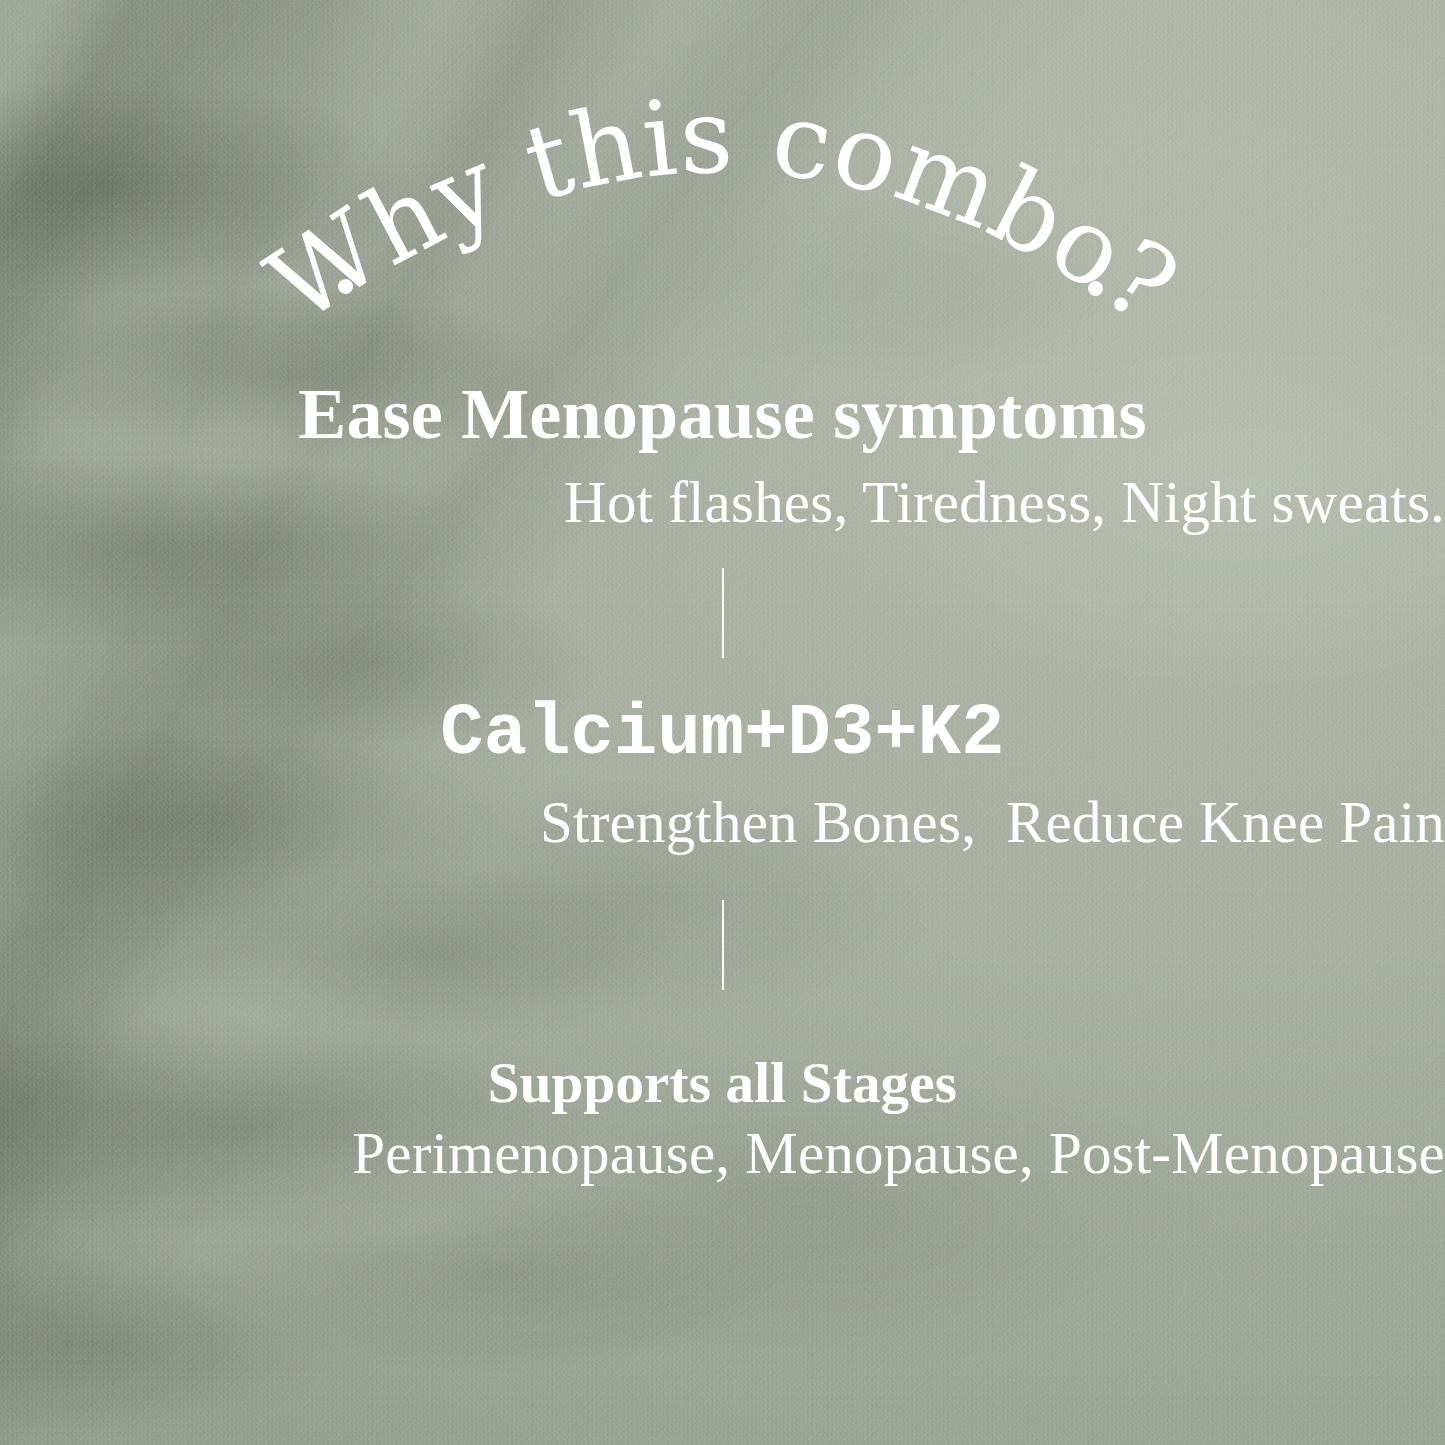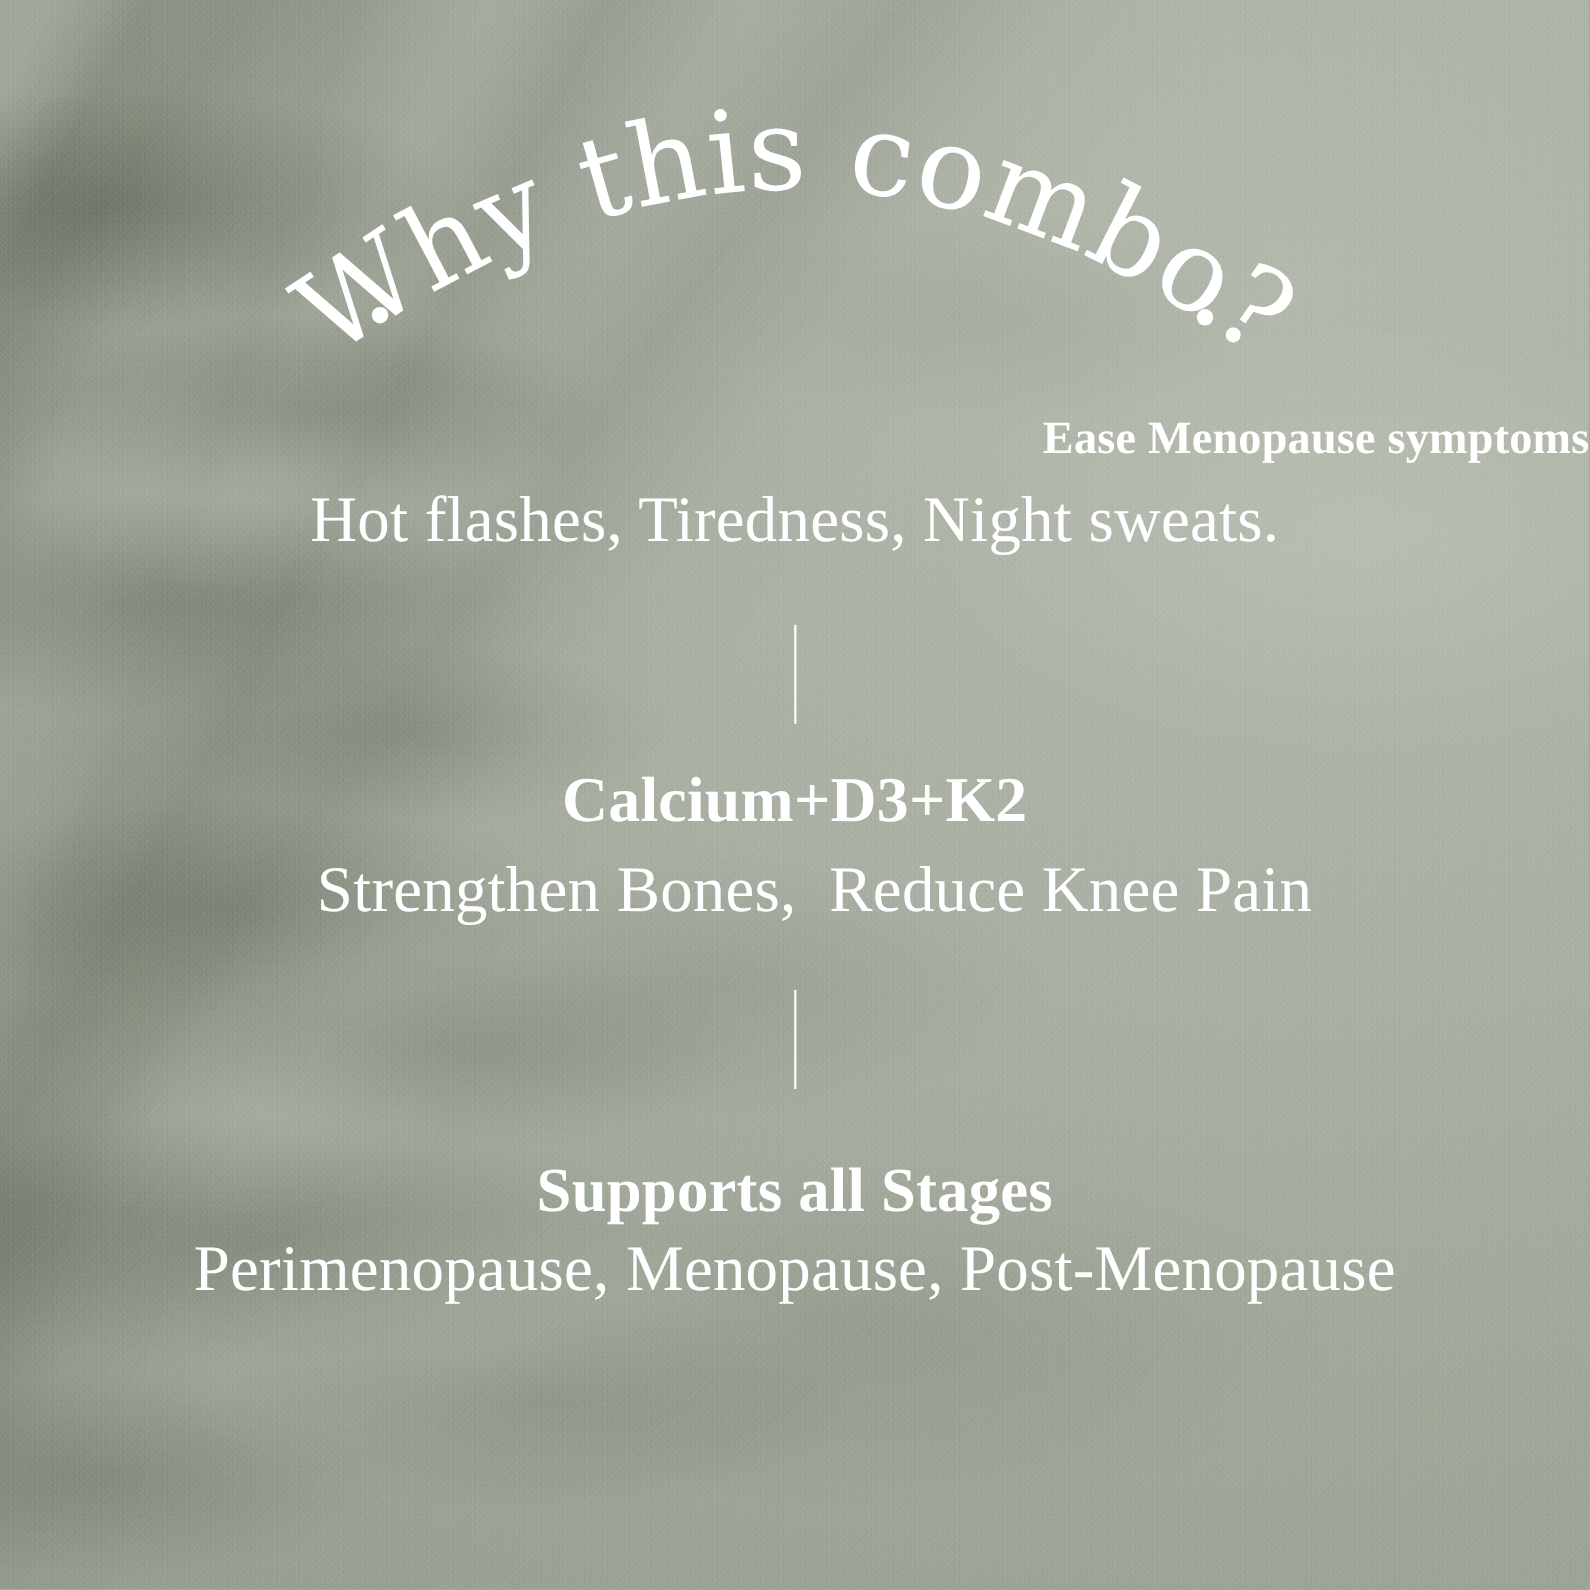--- a/index.html
+++ b/index.html
@@ -150,28 +150,29 @@
     color: #ffffff;
     white-space: nowrap;
     display: block;
   }
   .block .sub {
     font-family: "Liberation Serif", "DejaVu Serif", serif;
     font-weight: 400;
     color: #ffffff;
     white-space: pre;
     display: block;
+    text-align: right;
   }
 
   #block-1       { top: 378px; }
-  #block-1 .head { font-size: 42px; letter-spacing: 0.2px; text-align: right; }
+  #block-1 .head { font-size: 72px; letter-spacing: 0.2px; }
   #block-1 .sub  { font-size: 59px; margin-top: 23px; letter-spacing: 0.2px; }
 
   #block-2       { top: 698px; }
-  #block-2 .head { font-size: 58px; letter-spacing: 0.2px; }
+  #block-2 .head { font-size: 72px; letter-spacing: 0.2px; font-family: Liberation Mono, monospace; }
   #block-2 .sub  { font-size: 59px; margin-top: 23px; letter-spacing: 0.2px; padding-left: 36px; }
 
   #block-3       { top: 1054px; }
   #block-3 .head { font-size: 57px; letter-spacing: 0.2px; }
   #block-3 .sub  { font-size: 59px; margin-top: 13px; letter-spacing: 0.2px; }
 
   
   .divider {
     position: absolute;
     width: 2px;

